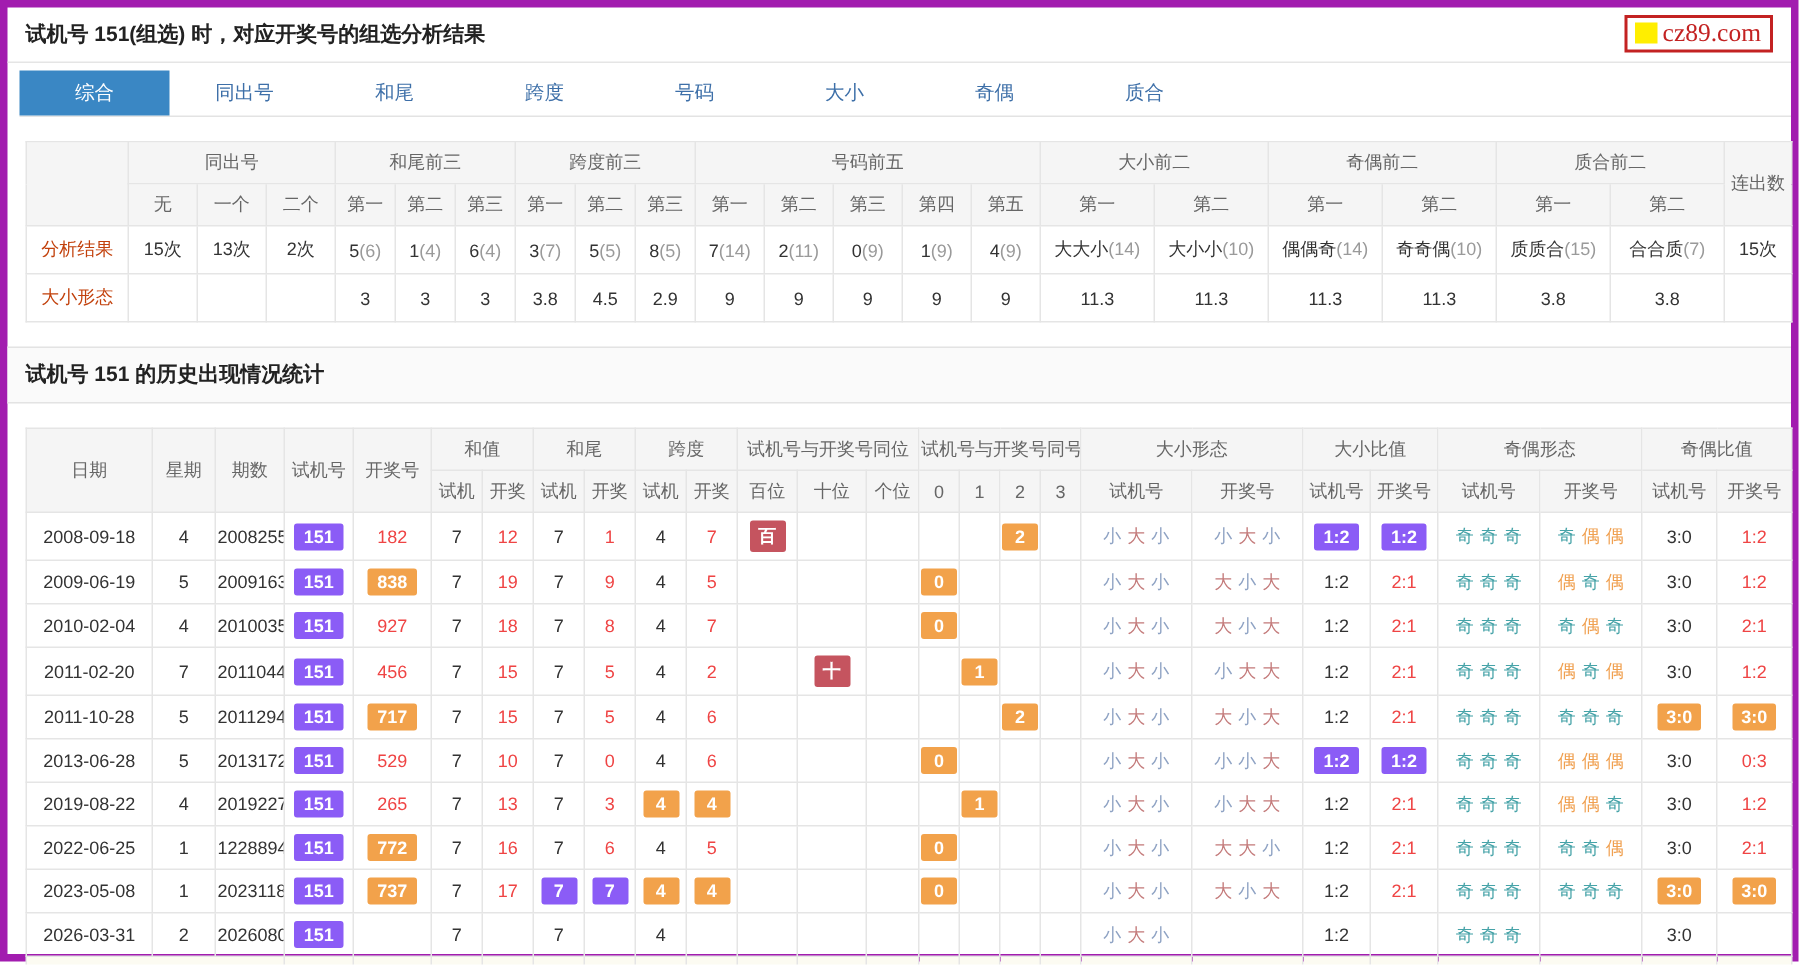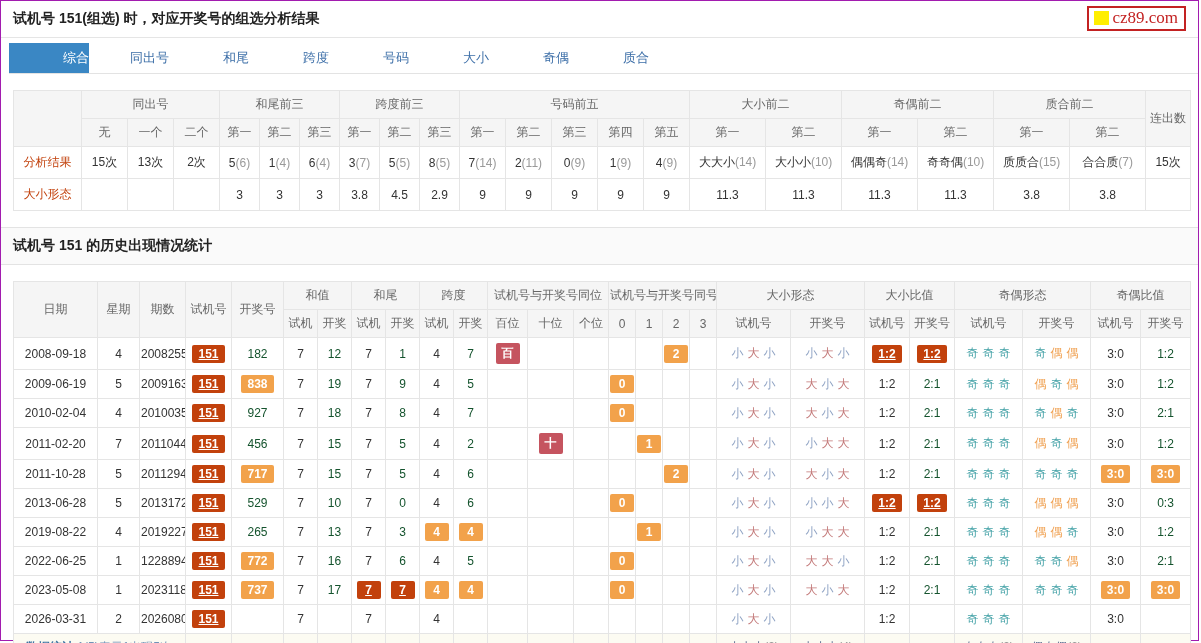--- a/index.html
+++ b/index.html
@@ -1,42 +1,42 @@
 <!DOCTYPE html>
 <html><head>
 <meta charset="utf-8">
 <style>
   html,body{margin:0;padding:0;}
   body{width:1201px;height:643px;overflow:hidden;background:#fff;
        font-family:"Liberation Sans","DejaVu Sans",sans-serif;color:#333;}
-  .page{width:1199px;height:641px;border:1px solid #a21caf;box-sizing:border-box;background:#fff;}
+  .page{width:1199px;height:641px;border:5px solid #a21caf;box-sizing:border-box;background:#fff;}
   
   .hdr{display:flex;justify-content:space-between;align-items:center;
        padding:5px 12px 6px 12px;border-bottom:1px solid #e5e5e5;}
   .hdr h1{margin:0;font-size:14px;font-weight:bold;color:#222;}
   .logo{border:2px solid #c32222;padding:0 6px 1px 5px;display:flex;align-items:center;gap:3px;
         color:#c32222;font-family:"Liberation Serif","DejaVu Serif",serif;font-size:17px;background:#fff;}
   .logo-sq{width:15px;height:14px;background:#ffee00;display:inline-block;}
   
   .tabs{display:flex;margin:5px 0 0 8px;border-bottom:1px solid #e3e3e3;}
-  .tab{width:80px;height:30px;line-height:30px;text-align:right;font-size:13px;
+  .tab{width:100px;height:30px;line-height:30px;text-align:center;font-size:13px;
        color:#3d6fa8;cursor:pointer;font-family:Liberation Serif, serif;}
   .tab.active{background:#3a87c4;color:#fff;}
   
   .twrap{margin:16px 12px 0 12px;}
   table{border-collapse:collapse;table-layout:fixed;width:100%;font-size:12px;}
   th,td{border:1px solid #e5e5e5;text-align:center;padding:5px 1px;overflow:hidden;white-space:nowrap;}
   th{background:#f5f5f5;color:#666;font-weight:normal;}
   #t1 td,#t1 .rowlab{padding:7px 1px;}
   .rowlab{color:#c2410c;background:#fff;font-weight:normal;}
   
-  .red{color:#14532d;}
+  .red{color:#ef4444;}
   .badge{display:inline-block;min-width:12px;padding:2px 6px;border-radius:2px;
          color:#fff;font-weight:bold;font-size:12px;}
-  .b-teal{background:#c2410c;text-decoration:underline;}
+  .b-teal{background:#8b5cf6;}
   .b-orange{background:#f2a24b;}
   .b-red{background:#c5545f;}
   .ch{margin:0 2px;}
   .ch-da{color:#c47b7b;}
   .ch-xiao{color:#8fa3c4;}
   .ch-ji{color:#46a3a8;}
   .ch-ou{color:#f0a050;}
   .v-m{color:#333;}
   .v-p{color:#9a9a9a;}
   .s-m{color:#55688f;}

